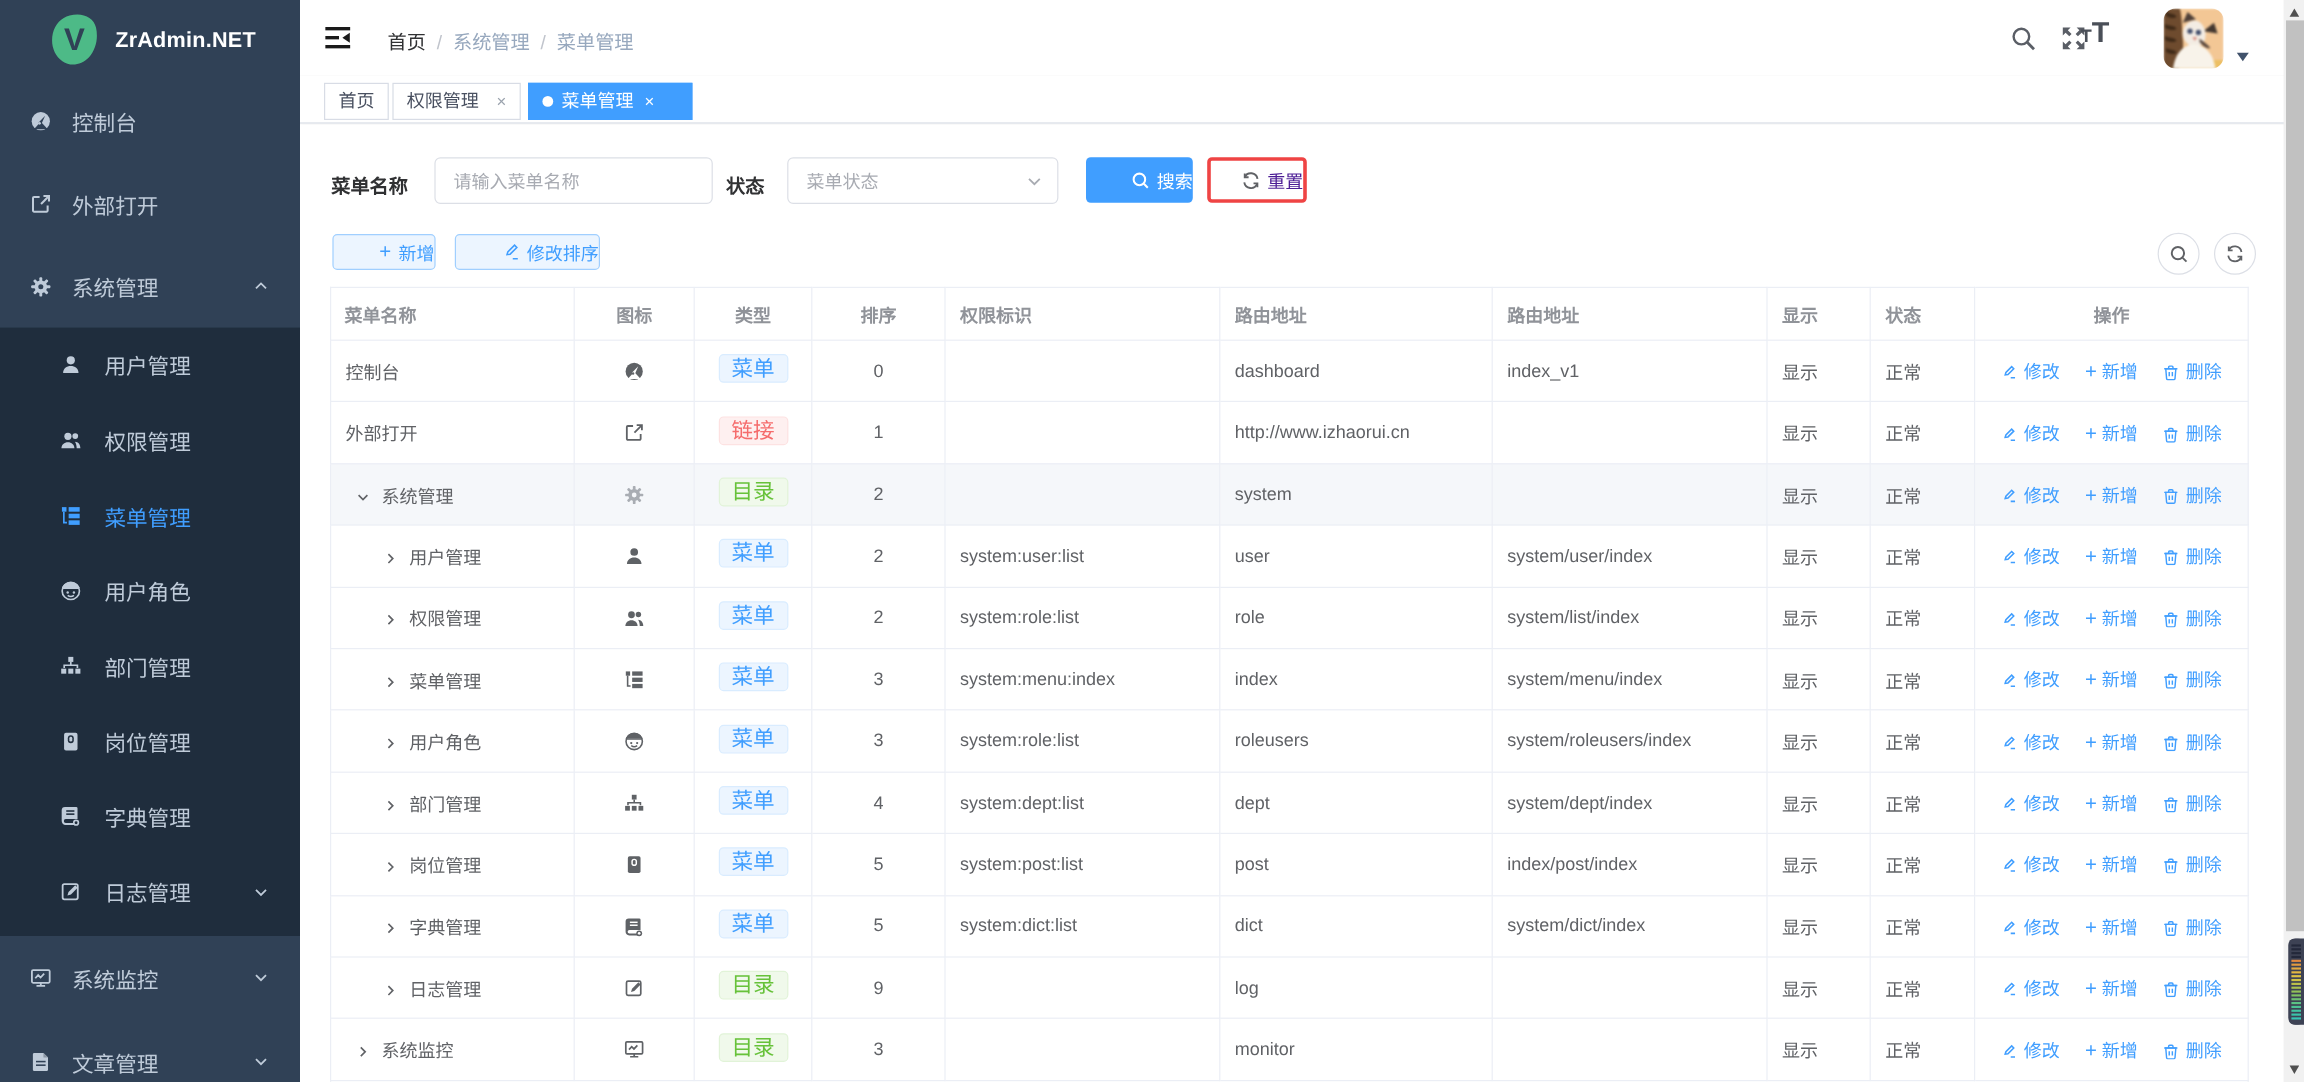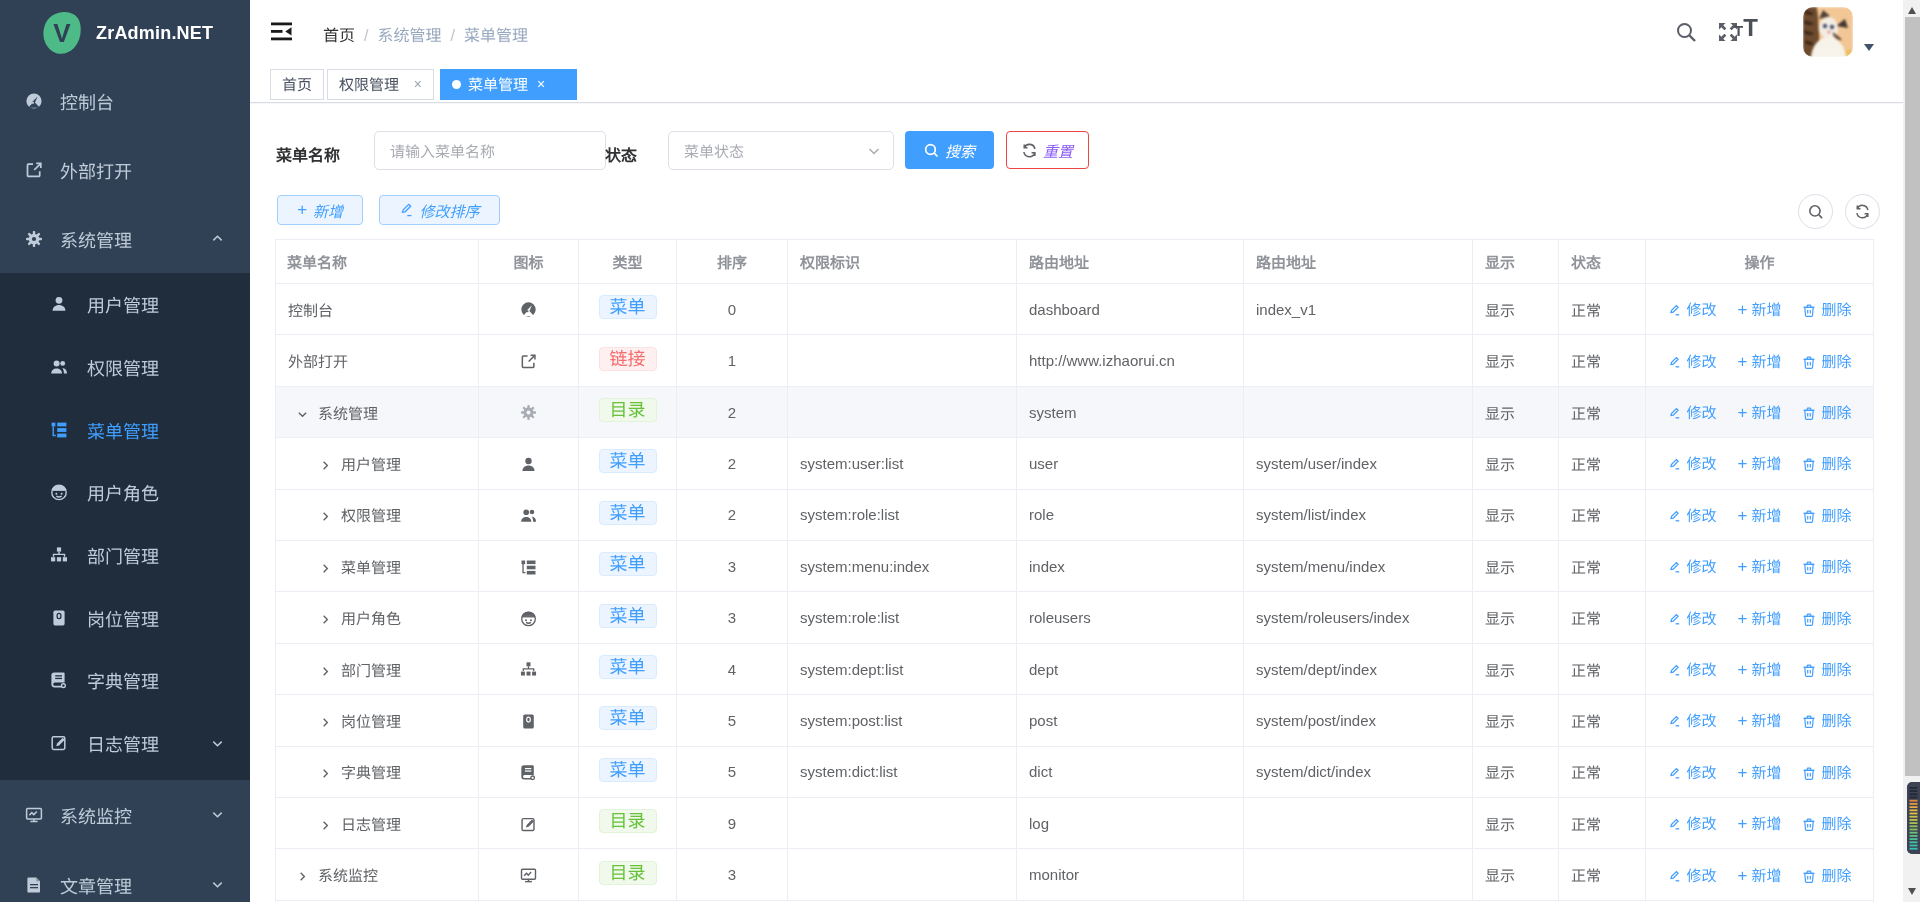--- a/index.html
+++ b/index.html
@@ -35,24 +35,24 @@
 
 .tagsbar { position:absolute; left:250px; top:63px; width:1670px; height:40px; background:#fff; border-bottom:1px solid #d8dce5; box-shadow:0 1px 3px 0 rgba(0,0,0,.06); }
 .tag { position:absolute; top:6px; height:31px; line-height:29px; border:1px solid #d8dce5; background:#fff; color:#495060; font-size:15px; padding:0 11px; display:flex; align-items:center; }
 .tag.active { background:#409eff; color:#fff; border-color:#409eff; }
 .tag .dot { width:9px; height:9px; border-radius:50%; background:#fff; margin-right:7px; }
 .tag .x { margin-left:9px; font-size:14px; }
 
 
 .content { position:absolute; left:250px; top:104px; width:1801px; height:798px; background:#fff; }
 label.flabel { font-weight:bold; font-size:16px; color:#303133; }
-.inp { position:absolute; border:1px solid #dcdfe6; border-radius:5px; background:#fff; color:#a8abb2; font-size:15px; display:flex; align-items:center;margin-left:12px; }
-.btn { position:absolute; border-radius:4px; font-size:15px; display:flex; align-items:center; justify-content:center;font-style:italic; }
+.inp { position:absolute; border:1px solid #dcdfe6; border-radius:5px; background:#fff; color:#a8abb2; font-size:15px; display:flex; align-items:center; }
+.btn { position:absolute; border-radius:4px; font-size:15px; display:flex; align-items:center; justify-content:flex-end; }
 .btn-primary { background:#409eff; color:#fff; }
-.btn-default { background:#fff; border:1px solid #ef4444; color:#8b5cf6; }
+.btn-default { background:#fff; border:3px solid #ef4444; color:#4c1d95; }
 .btn-plain { background:#ecf5ff; border:1px solid #a0cfff; color:#409eff; }
 .circle-btn { position:absolute; width:35px; height:35px; border-radius:50%; border:1px solid #dcdfe6; background:#fff; display:flex; align-items:center; justify-content:center; }
 
 
 .tbl { position:absolute; left:25px; top:135px; width:1598px; border-collapse:collapse; table-layout:fixed; font-size:15px; color:#606266; }
 .tbl th { height:44px; font-weight:bold; color:#909399; border:1px solid #ebeef5; background:#fff; }
 .tbl td { height:51.42px; border:1px solid #ebeef5; background:#fff; }
 .tbl .lft { text-align:left; padding-left:12px; }
 .tbl .ctr { text-align:center;margin-left:43px; }
 .tbl tr.hl td { background:#f5f7fa; }
@@ -509,21 +509,21 @@
             </svg>岗位管理</td>
           <td class="ctr"><svg class="ti" viewBox="0 0 18 18" fill="#5f6266">
               <rect x="3.4" y="1.6" width="11.2" height="14.8" rx="1.6"></rect>
               <rect x="6.5" y="3.8" width="5" height="6.5" rx="2.5" fill="#fff"></rect>
               <rect x="7.8" y="5" width="2.4" height="4" rx="1.2"></rect>
             </svg></td>
           <td class="ctr"><span class="tag-el tag-blue">菜单</span></td>
           <td class="ctr">5</td>
           <td class="lft">system:post:list</td>
           <td class="lft">post</td>
-          <td class="lft">system/post/index</td>
+          <td class="lft">index/post/index</td>
           <td class="lft">显示</td>
           <td class="lft">正常</td>
           <td class="ctr"><span class="oplink"><svg class="opi" width="14" height="14" viewBox="0 0 14 14" fill="none" stroke="#409eff" stroke-width="1.3">
                 <path d="M3 9.4l0.6-2 4.8-4.8 1.7 1.7-4.8 4.8z"></path>
                 <path d="M7.6 11.8h3.6"></path>
               </svg>修改</span><span class="op-gap"></span><span class="oplink"><span class="plus">+</span>新增</span><span class="op-gap"></span><span class="oplink"><svg class="opi" width="14" height="14" viewBox="0 0 14 14" fill="none" stroke="#409eff" stroke-width="1.2">
                 <path d="M2.8 4.3h8.4l-0.7 8.2a1 1 0 0 1-1 0.9H4.5a1 1 0 0 1-1-0.9z"></path>
                 <path d="M1.5 4.3h11M5.2 4.3V2.9a0.8 0.8 0 0 1 0.8-0.8h2a0.8 0.8 0 0 1 0.8 0.8v1.4M5.7 7v3.6M8.3 7v3.6"></path>
               </svg>删除</span></td>
         </tr>

